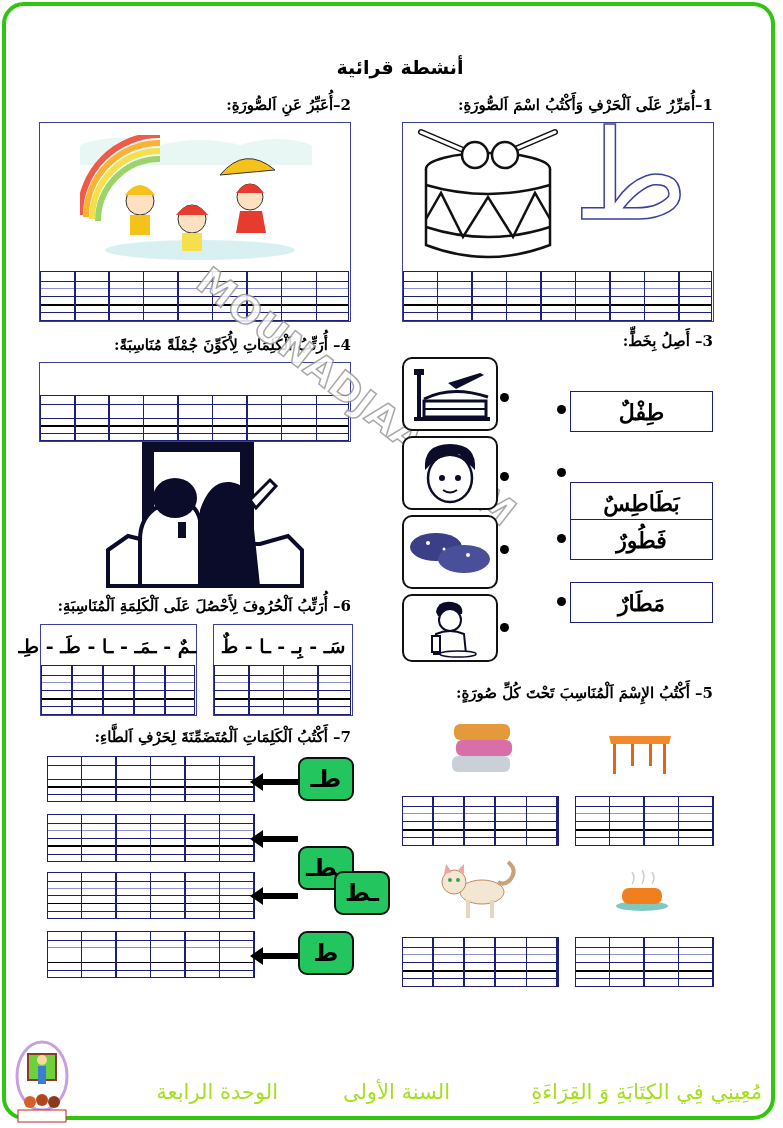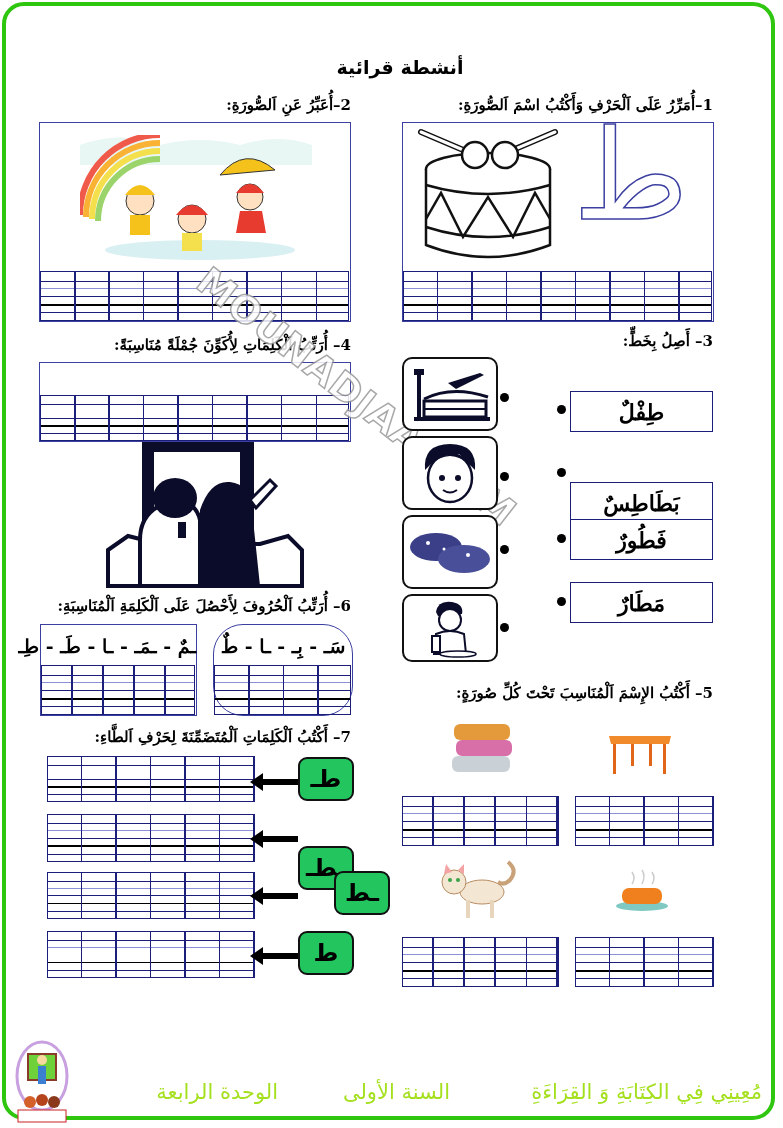--- a/index.html
+++ b/index.html
@@ -152,21 +152,21 @@
 <div class="word-box" style="left:570px;top:391px;width:143px;height:41px;">طِفْلٌ</div>
 <div class="word-box" style="left:570px;top:454px;width:143px;height:41px;margin-top:28px;">بَطَاطِسٌ</div>
 <div class="word-box" style="left:570px;top:519px;width:143px;height:41px;">فَطُورٌ</div>
 <div class="word-box" style="left:570px;top:582px;width:143px;height:41px;">مَطَارٌ</div>
 
 <div class="abs heading" style="right:432px;top:597px;">6– أُرَتِّبُ اَلْحُرُوفَ لِأَحْصُلَ عَلَى اَلْكَلِمَةِ اَلْمُنَاسِبَةِ:</div>
 <div class="abs box" style="left:40px;top:624px;width:157px;height:92px;">
   <div class="scramble" style="left:0;right:0;top:10px;text-align:right;">ـمٌ - ـمَـ - ـا - طَـ - طِـ</div>
   <div class="grid" style="--cw:31px;left:0;top:40px;width:154px;height:50px;"></div>
 </div>
-<div class="abs box" style="left:213px;top:624px;width:140px;height:92px;border-radius:30px;">
+<div class="abs box" style="left:213px;top:624px;width:140px;height:92px;">
   <div class="scramble" style="left:0;right:0;top:10px;text-align:center;">سَـ - بِـ - ـا - طٌ</div>
   <div class="grid" style="--cw:34.5px;left:0;top:40px;width:137px;height:50px;"></div>
 </div>
 
 <div class="abs heading" style="right:432px;top:728px;">7– أَكْتُبُ اَلْكَلِمَاتِ اَلْمُتَضَمِّنَةَ لِحَرْفِ اَلطَّاءِ:</div>
 
 <div class="grid" style="--cw:34.5px;left:47px;top:756px;width:208px;height:46px;"></div>
 <div class="arrow" style="left:262px;top:779px;width:36px;"></div>
 <div class="letter-box" style="left:298px;top:757px;">طـ</div>
 

